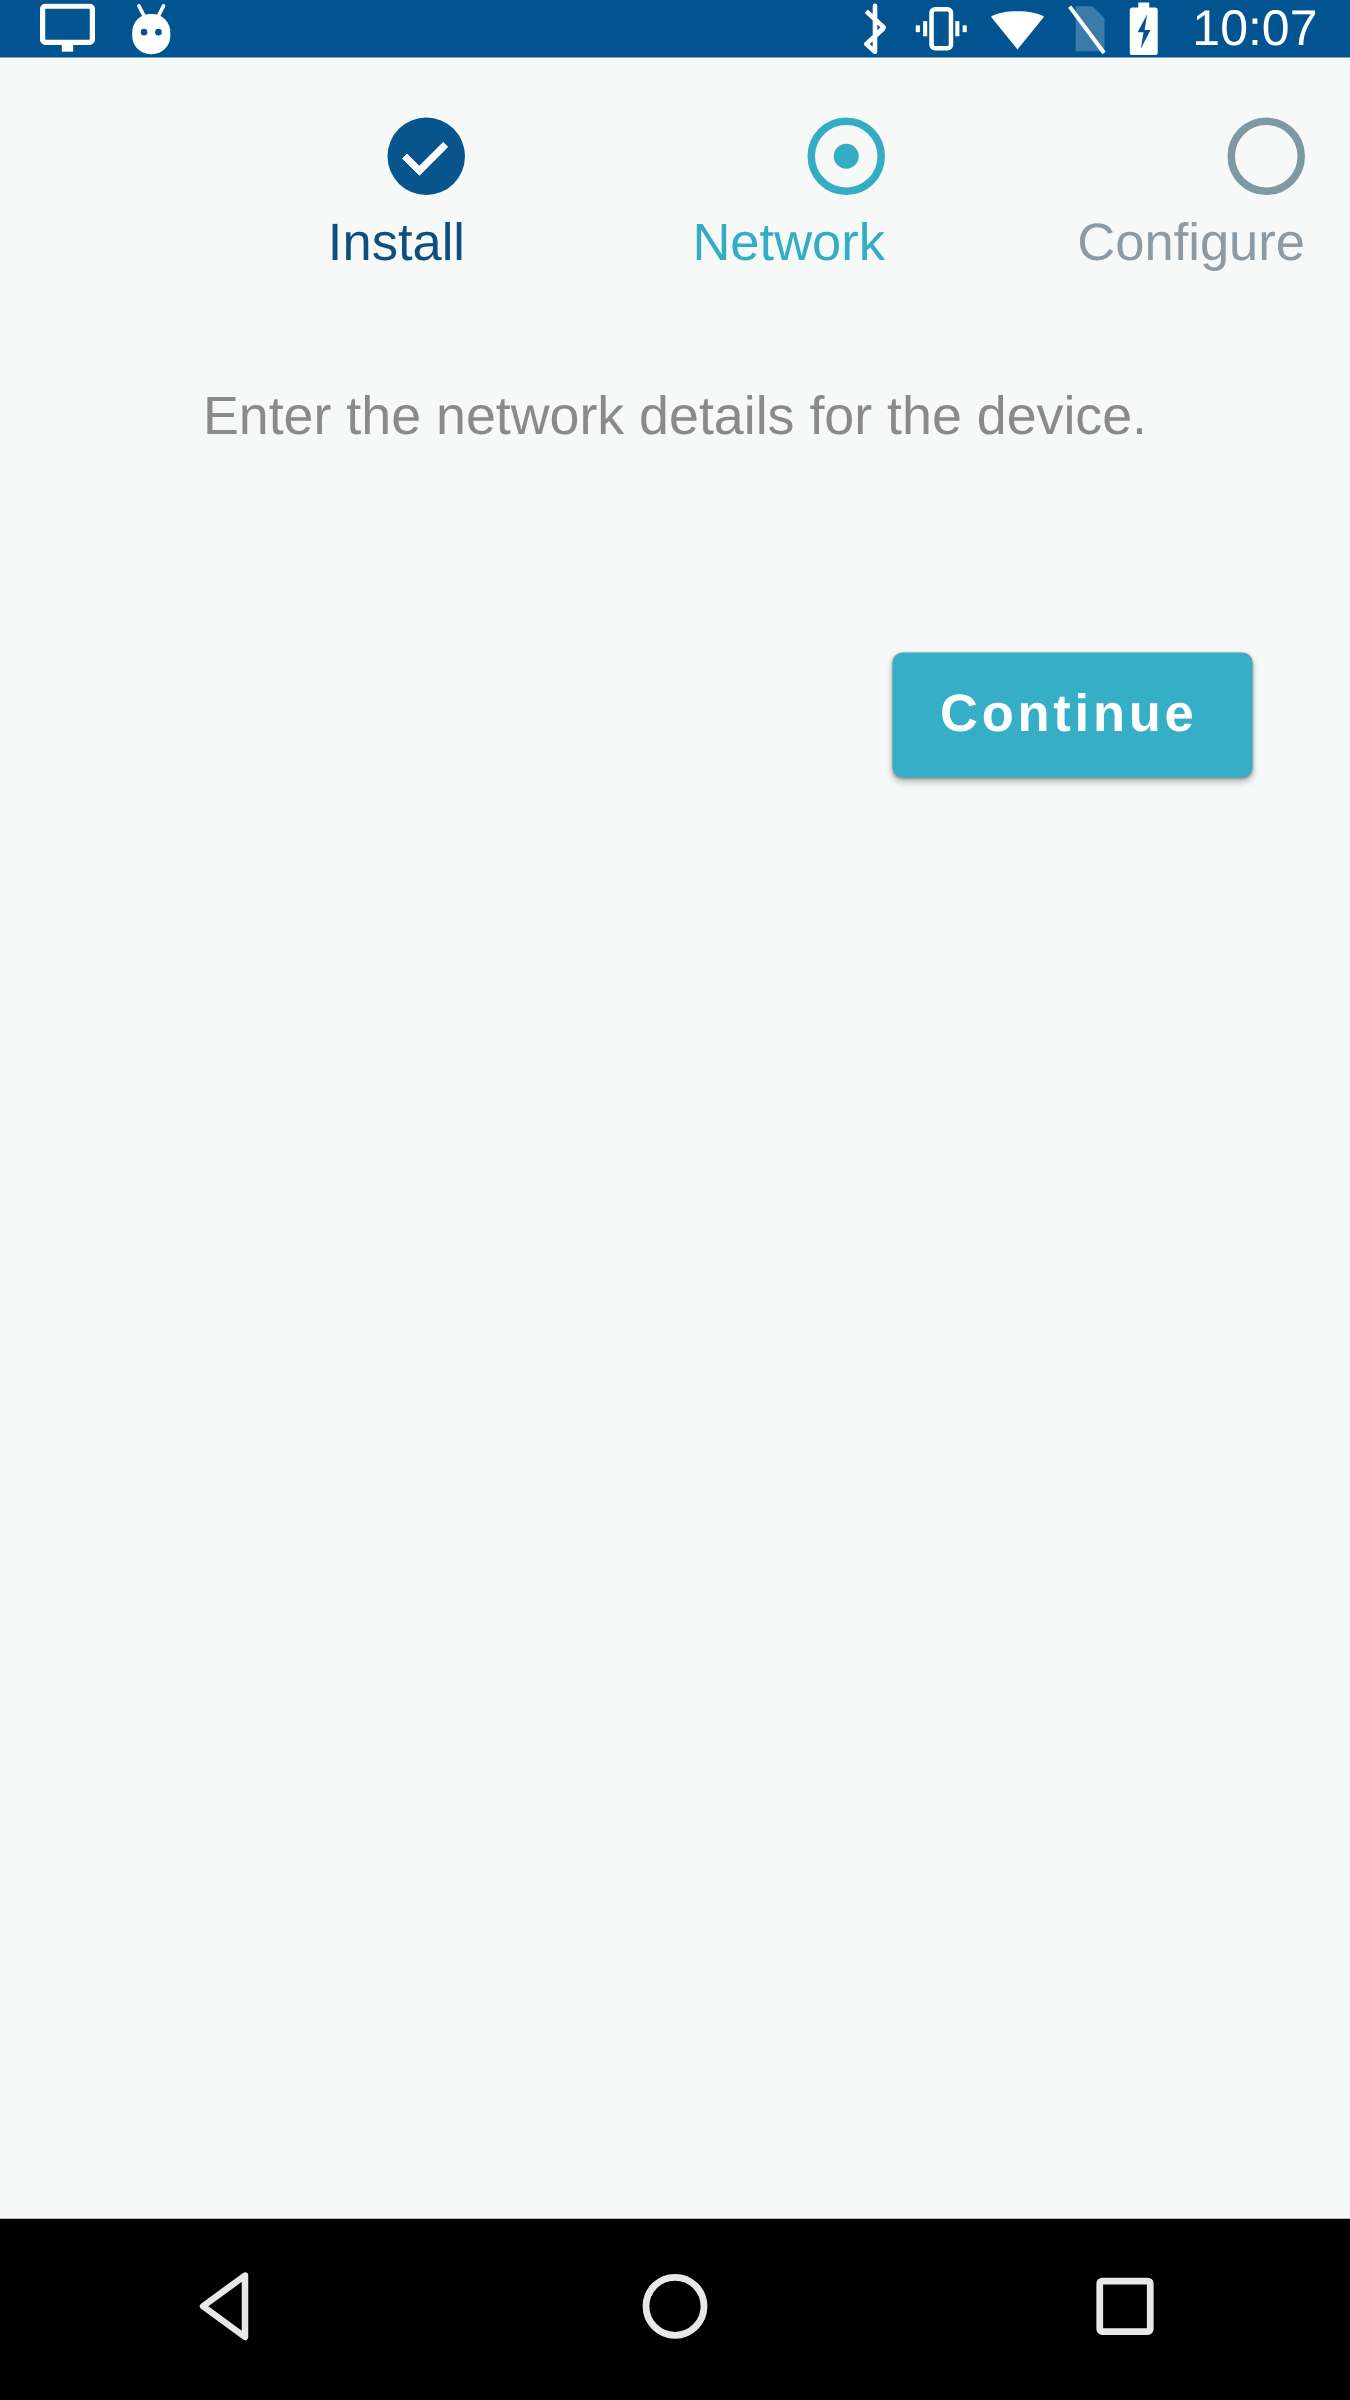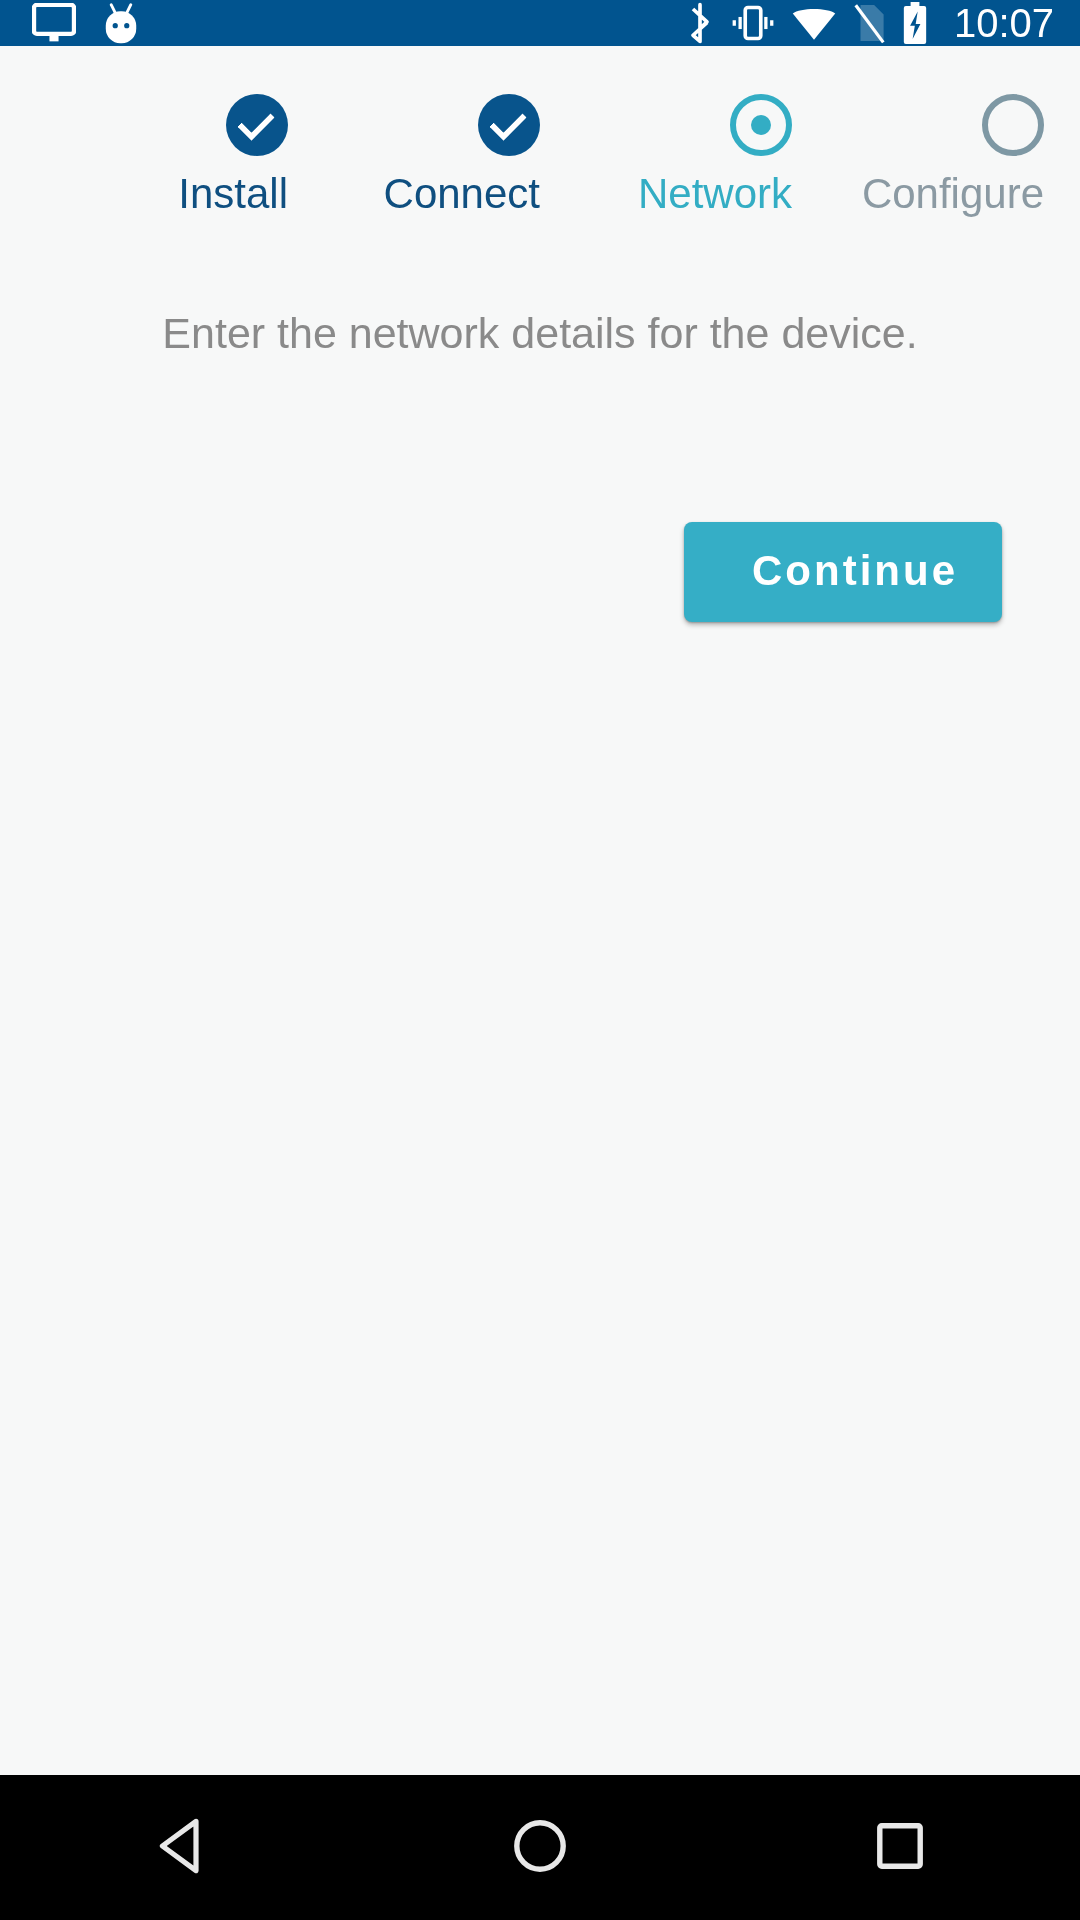--- a/index.html
+++ b/index.html
@@ -168,21 +168,21 @@
   }
   #continue-button {
     background: #35aec6;
     color: #ffffff;
     border: none;
     border-radius: 8px;
     font-family: "Liberation Sans", sans-serif;
     font-size: 42px;
     font-weight: bold;
     letter-spacing: 3px;
-    padding: 28px 44px 30px 68px;
+    padding: 28px 44px 30px 38px;
     box-shadow: 0 3px 5px rgba(0,0,0,0.26), 0 1px 2px rgba(0,0,0,0.22);
     cursor: default;
     line-height: 1;
   }
 
   
   #nav-bar {
     position: absolute;
     left: 0;
     bottom: 0;
@@ -260,24 +260,20 @@
     <span id="status-clock">10:07</span>
   </div>
 </div>
 
 <div id="stepper">
   <div class="step">
     <div class="step-marker done"></div>
     <div class="step-label done">Install</div>
   </div>
   <div class="step">
-    <div class="step-marker done"></div>
-    <div class="step-label done">Connect</div>
-  </div>
-  <div class="step">
     <div class="step-marker active"></div>
     <div class="step-label active">Network</div>
   </div>
   <div class="step">
     <div class="step-marker pending"></div>
     <div class="step-label pending">Configure</div>
   </div>
 </div>
 
 <div id="content">

